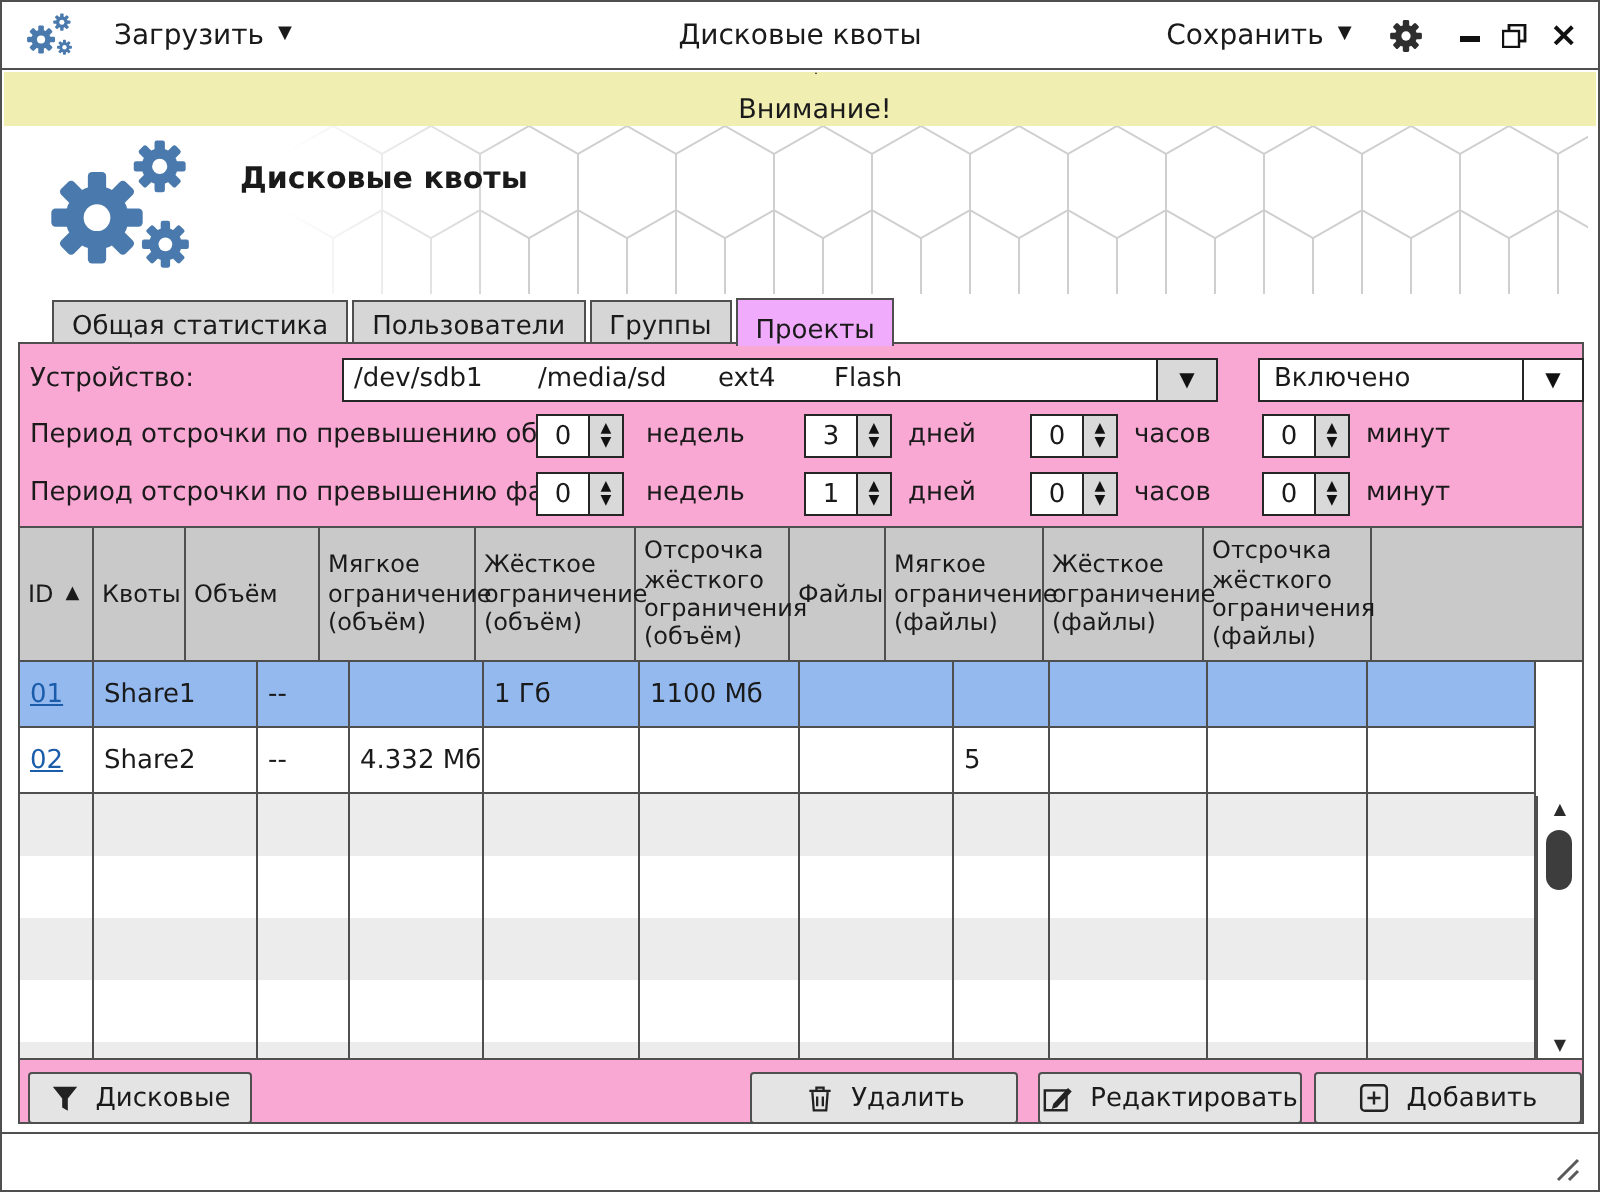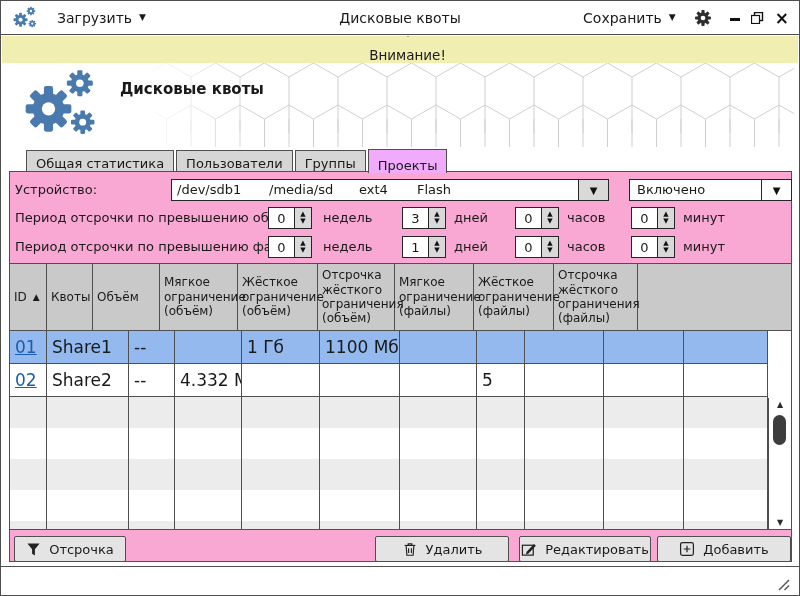--- a/index.html
+++ b/index.html
@@ -62,21 +62,21 @@
   .thead{display:flex;width:781px;height:67px;box-sizing:border-box;border-bottom:1px solid #4f4f4f;
     background:#c9c9c9;}
   .th{box-sizing:border-box;border-right:1px solid #4f4f4f;padding:3px 4px;font-size:12px;
     line-height:1.2;display:flex;align-items:center;color:#1a1a1a;}
   .th.stub{border-right:none;}
   .sort-glyph{font-size:9px;margin-left:6px;}
   .tbody{position:relative;width:781px;height:198px;}
   .trow{display:flex;width:758px;height:33px;box-sizing:border-box;border-bottom:1px solid #4f4f4f;background:#fff;}
   .trow.sel{background:#93b9ef;}
   .td{box-sizing:border-box;border-right:1px solid #4f4f4f;padding-left:5px;display:flex;
-    align-items:center;font-size:17px;overflow:hidden;white-space:nowrap;}
+    align-items:center;font-size:13px;overflow:hidden;white-space:nowrap;}
   .idlink{color:#1b5cab;text-decoration:underline;cursor:pointer;}
   .filler{width:758px;height:132px;background:repeating-linear-gradient(to bottom,#ececec 0 31px,#ffffff 31px 62px);}
   .vlines{display:flex;width:758px;height:100%;}
   .vlines span{box-sizing:border-box;border-right:1px solid #4f4f4f;height:100%;}
   .c0{width:37px}.c1{width:82px}.c2{width:46px}.c3{width:67px}.c4{width:78px}.c5{width:80px}
   .c6{width:77px}.c7{width:48px}.c8{width:79px}.c9{width:80px}.c10{width:84px}.cstub{width:23px}
   .vscroll{position:absolute;top:67px;right:0;bottom:0;width:23px;box-sizing:border-box;
     border-left:1px solid #4f4f4f;background:#fff;}
   .vs-up{position:absolute;top:2px;left:0;right:0;text-align:center;font-size:8px;color:#2b2b2b;}
   .vs-down{position:absolute;bottom:2px;left:0;right:0;text-align:center;font-size:8px;color:#2b2b2b;}
@@ -270,20 +270,21 @@
       <div class="thead">
         <div class="th c0">
           <span>ID</span>
           <span class="sort-glyph">▲</span>
         </div>
         <div class="th c2">Квоты</div>
         <div class="th c3">Объём</div>
         <div class="th c4">Мягкое ограничение (объём)</div>
         <div class="th c5">Жёсткое ограничение (объём)</div>
         <div class="th c6">Отсрочка жёсткого ограничения (объём)</div>
+        <div class="th c7">Файлы</div>
         <div class="th c8">Мягкое ограничение (файлы)</div>
         <div class="th c9">Жёсткое ограничение (файлы)</div>
         <div class="th c10">Отсрочка жёсткого ограничения (файлы)</div>
         <div class="th cstub stub"></div>
       </div>
       <div class="tbody">
         <div class="trow sel">
           <div class="td c0">
               <span class="idlink">01</span>
             </div>
@@ -333,21 +334,21 @@
           <div class="vs-thumb"></div>
           <div class="vs-down">▼</div>
         </div>
       </div>
     </div>
 
     <div class="panelbtn" style="left:4px;width:112px">
       <svg width="15" height="15" viewBox="0 0 16 16">
         <path d="M1.5 1.5 h13 l-5 6.2 v6.6 l-3 -1.8 v-4.8 z" fill="#222"></path>
       </svg>
-      <span>Отсрочка</span>
+      <span>Дисковые</span>
     </div>
     <div class="panelbtn" style="left:365px;width:134px">
       <svg width="16" height="16" viewBox="0 0 18 18" fill="none" stroke="#222" stroke-width="1.3">
         <path d="M3 5 h12"></path>
         <path d="M7 5 v-1.8 h4 v1.8"></path>
         <path d="M4.7 5.7 l0.8 10.3 h7 l0.8 -10.3"></path>
         <path d="M7.4 8.2 v5.4 M10.6 8.2 v5.4"></path>
       </svg>
       <span>Удалить</span>
     </div>

